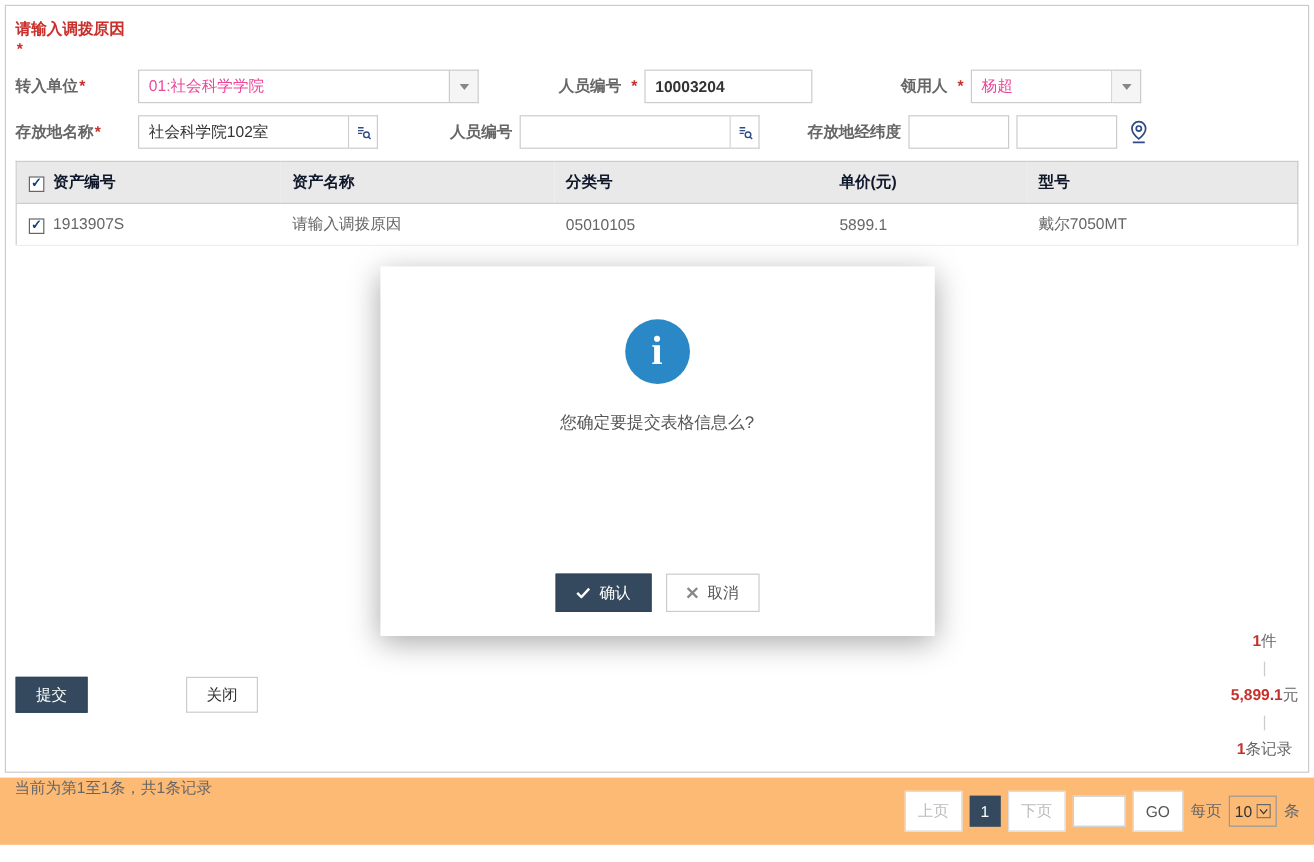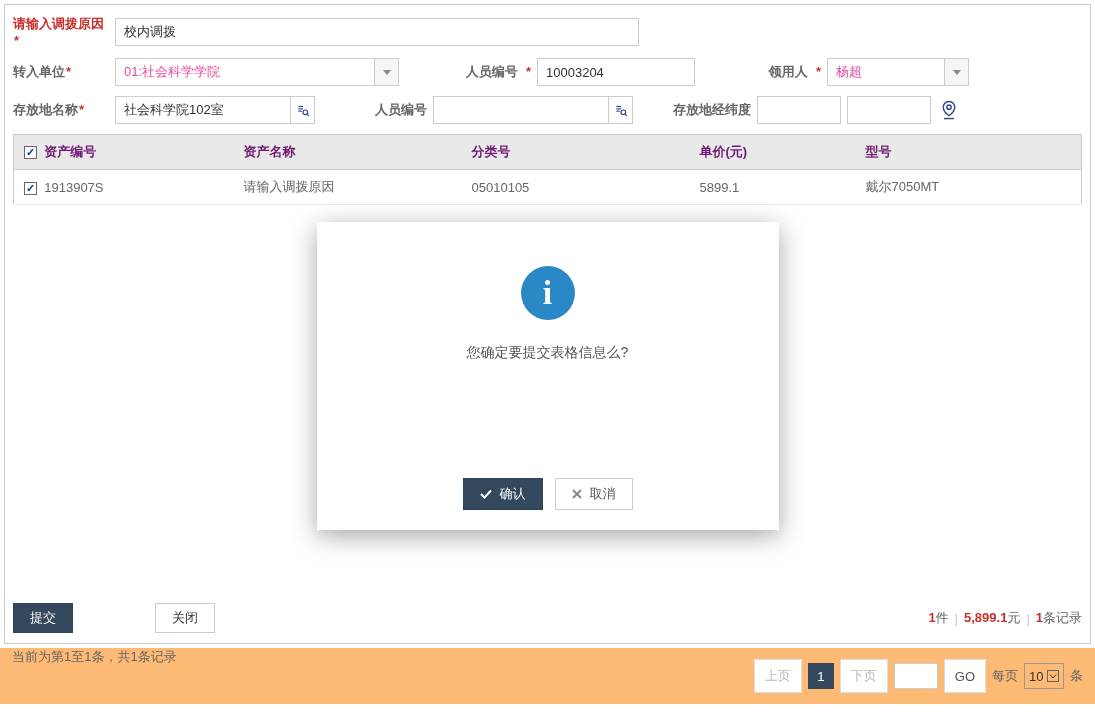--- a/index.html
+++ b/index.html
@@ -91,21 +91,21 @@
       border: 1px solid #ccc;
       width: 100%;
       border-collapse: collapse;
       font-size: 13px;
     }
     .table th {
       background: #e9e9e9;
       border-bottom: 1px solid #ccc;
       text-align: left;
       font-weight: bold;
-      color: #701a75;
+      color: #0f172a;
       padding: 8px 10px;
     }
     .table td {
       border-bottom: 1px solid #eee;
       padding: 8px 10px;
       color: #666;
     }
     .checkbox {
       width: 13px; height: 13px;
       border: 1px solid #666;
@@ -146,20 +146,21 @@
       background: #34495e;
       border-color: #2f4458;
       color: #fff;
     }
     .summary {
       margin-left: auto;
       display: flex;
       align-items: center;
       gap: 6px;
       color: #666;
+      flex-direction: column;
     }
     .summary .red { color: #c6302b; font-weight: bold; }
     .summary .sep { color: #ccc; }
 
     
     .pager-bar {
       height: 56px;
       background: #fdba74;
       display: flex;
       padding: 0 12px;
@@ -268,36 +269,35 @@
     }
     svg { display: block; }
   </style>
 </head>
 <body>
 
 <div class="container">
 
   <div class="form-row">
     <span class="label label-red lbl-w1"><span>请输入调拨原因</span><span class="req">*</span></span>
-    <input class="input input-wide" value="校内调拨" style="">
   </div>
 
   <div class="form-row">
     <span class="label lbl-w1"><span>转入单位</span><span class="req">*</span></span>
     <div class="select-wrap">
       <span class="select-display" style="width:260px">01:社会科学学院</span>
       <span class="select-btn">
         <svg width="8" height="5" viewBox="0 0 8 5">
             <path d="M0 0 L8 0 L4 5 Z" fill="#888"></path>
           </svg>
       </span>
     </div>
 
     <span class="label" style="margin-left:40px;width:86px;text-align:right"><span>人员编号</span>&nbsp;&nbsp;<span class="req">*</span></span>
-    <input class="input" style="width: 158px;" value="10003204">
+    <input class="input" style="width: 140px; font-weight: bold;" value="10003204">
 
     <span class="label" style="margin-left:50px;width:70px;text-align:right"><span>领用人</span>&nbsp;&nbsp;<span class="req">*</span></span>
     <div class="select-wrap">
       <span class="select-display" style="width:118px">杨超</span>
       <span class="select-btn">
         <svg width="8" height="5" viewBox="0 0 8 5">
             <path d="M0 0 L8 0 L4 5 Z" fill="#888"></path>
           </svg>
       </span>
     </div>

